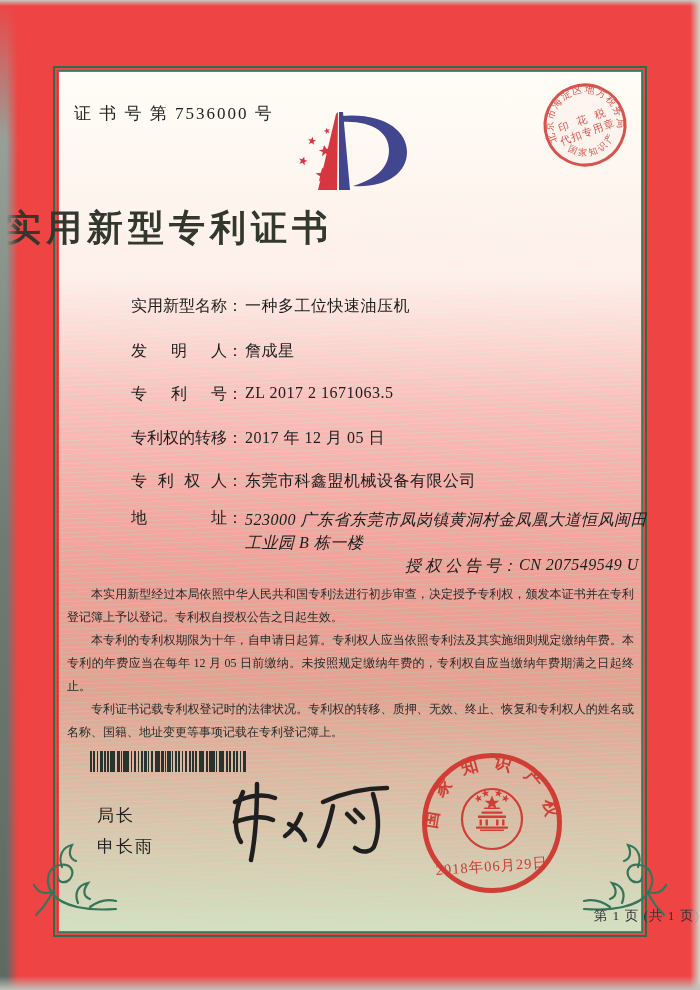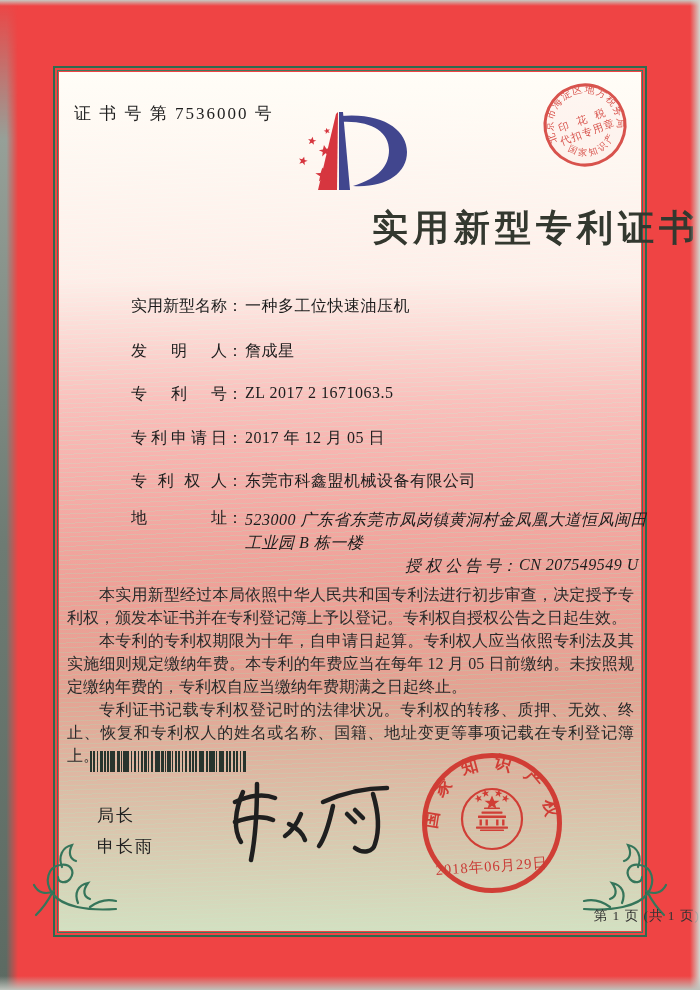--- a/index.html
+++ b/index.html
@@ -23,33 +23,33 @@
   .frame-inner{position:absolute;inset:2px;border:1px solid #3c7a5e;}
   
   .guilloche{position:absolute;inset:4px;
     background:
       linear-gradient(180deg,#fffdf7 0%,rgba(255,253,247,.92) 24%,rgba(255,253,247,.5) 48%,rgba(255,253,247,0) 72%),
       linear-gradient(180deg,rgba(223,239,216,0) 0%,rgba(223,239,216,0) 38%,rgba(221,238,211,.5) 68%,rgba(210,232,200,.95) 100%),
       repeating-linear-gradient(178deg,rgba(122,175,122,.34) 0px,rgba(122,175,122,.34) 1px,rgba(255,255,255,0) 1px,rgba(255,255,255,0) 4.6px);}
 
   .cert-number{position:absolute;left:74px;top:102px;font-size:17px;letter-spacing:2px;color:#1f1f1f;}
   .logo{position:absolute;left:283px;top:108px;}
-  .title{position:absolute;left:0;right:0;top:204px;text-align:right;font-size:36px;font-weight:600;
+  .title{position:absolute;left:0;right:0;top:204px;text-align:left;font-size:36px;font-weight:600;
          letter-spacing:5px;padding-left:5px;color:#33382f;}
 
   .fields{position:absolute;left:88px;top:292px;width:540px;font-size:16px;color:#1c1c1c;}
   .frow{position:absolute;left:0;white-space:nowrap;}
   .flabel{display:inline-block;width:96px;text-align:justify;text-align-last:justify;vertical-align:top;margin-left:43px;}
   .colon{vertical-align:top;}
   .fvalue{margin-left:2px;letter-spacing:.5px;}
   .fvalue-addr{display:inline-block;width:402px;margin-left:2px;line-height:23px;vertical-align:top;
                white-space:normal;letter-spacing:.5px;font-style:italic;}
   .grant-right{position:absolute;left:274px;top:0;white-space:nowrap;font-style:italic;}
 
-  .body-text{position:absolute;left:67px;top:583px;width:567px;font-size:16px;line-height:23px;
+  .body-text{position:absolute;left:67px;top:583px;width:567px;font-size:12px;line-height:23px;
              text-align:justify;color:#2a2a2a;}
   .body-text p{margin:0;text-indent:2em;}
 
   .barcode{position:absolute;left:90px;top:751px;width:156px;height:21px;
     background-image:
       repeating-linear-gradient(90deg,#28342d 0 1.6px,rgba(0,0,0,0) 1.6px 3.4px),
       repeating-linear-gradient(90deg,#28342d 0 1px,rgba(0,0,0,0) 1px 7.3px),
       repeating-linear-gradient(90deg,#28342d 0 2.4px,rgba(0,0,0,0) 2.4px 11px);}
 
   .signoff-title{position:absolute;left:97px;top:804px;font-size:17px;letter-spacing:2px;color:#222;
@@ -97,21 +97,21 @@
     <div class="frow" style="top:4px">
       <span class="flabel">实用新型名称</span><span class="colon">：</span><span class="fvalue">一种多工位快速油压机</span>
     </div>
     <div class="frow" style="top:49px">
       <span class="flabel">发明人</span><span class="colon">：</span><span class="fvalue">詹成星</span>
     </div>
     <div class="frow" style="top:92px">
       <span class="flabel">专利号</span><span class="colon">：</span><span class="fvalue">ZL 2017 2 1671063.5</span>
     </div>
     <div class="frow" style="top:136px">
-      <span class="flabel">专利申请日</span><span class="colon">：</span><span class="fvalue">2017 年 12 月 05 日</span>
+      <span class="flabel">专利权的转移</span><span class="colon">：</span><span class="fvalue">2017 年 12 月 05 日</span>
     </div>
     <div class="frow" style="top:179px">
       <span class="flabel">专利权人</span><span class="colon">：</span><span class="fvalue">东莞市科鑫盟机械设备有限公司</span>
     </div>
     <div class="frow" style="top:216px">
       <span class="flabel">地址</span><span class="colon">：</span><span class="fvalue-addr">523000 广东省东莞市凤岗镇黄洞村金凤凰大道恒风闽田工业园 B 栋一楼</span>
     </div>
     <div class="frow" style="top:264px;width:540px">
       <span class="grant-right"><span class="flabel">授权公告号</span><span class="colon">：</span><span class="fvalue">CN 207549549 U</span></span>
     </div>

